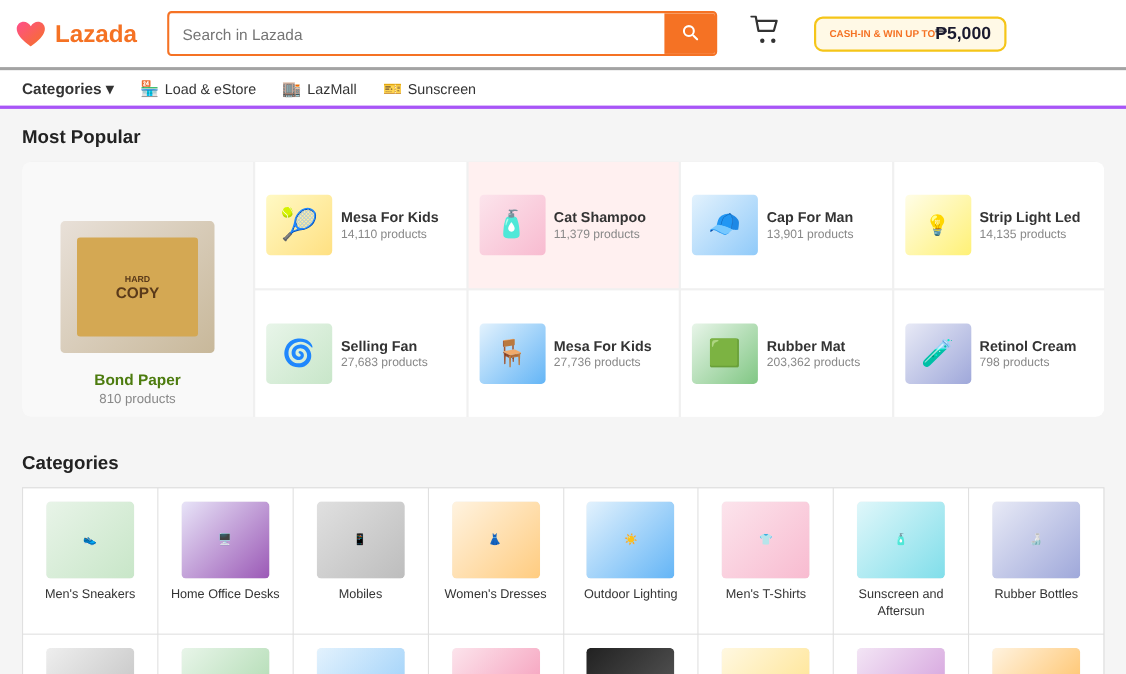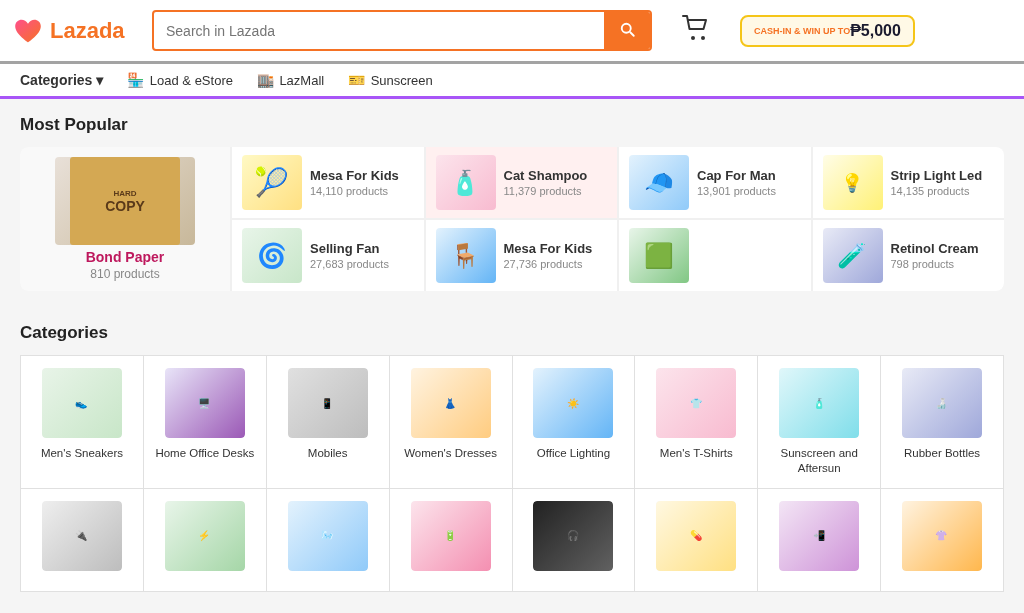--- a/index.html
+++ b/index.html
@@ -24,21 +24,21 @@
     .categories-btn { display: flex; align-items: center; gap: 4px; font-weight: 600; font-size: 14px; cursor: pointer; color: #333; }
     .nav-link { display: flex; align-items: center; gap: 5px; font-size: 13px; color: #333; cursor: pointer; text-decoration: none; }
     .nav-link-icon { font-size: 14px; }
 
     
     .section { padding: 16px 20px; }
     .section-title { font-size: 17px; font-weight: 700; color: #222; margin-bottom: 12px; }
 
     .popular-grid { display: grid; grid-template-columns: 210px repeat(4, 1fr); gap: 2px; background: #f0f0f0; border-radius: 8px; overflow: hidden; }
     .popular-main { background: #f9f9f9; grid-row: span 2; display: flex; flex-direction: column; align-items: center; justify-content: flex-end; padding: 10px; cursor: pointer; }
-    .popular-main-label { font-weight: 700; font-size: 14px; color: #be185d; margin-top: 4px; }
+    .popular-main-label { font-weight: 700; font-size: 14px; color: #4d7c0f; margin-top: 16px; }
     .popular-main-count { font-size: 12px; color: #888; margin-top: 2px; }
 
     .popular-item { background: white; display: flex; align-items: center; gap: 8px; padding: 8px 10px; cursor: pointer; min-height: 70px; }
     .popular-item.pink-bg { background: #fff0f0; }
     .popular-item-img { width: 60px; height: 55px; object-fit: contain; border-radius: 4px; background: #f5f5f5; display: flex; align-items: center; justify-content: center; font-size: 9px; color: #999; text-align: center; flex-shrink: 0; }
     .popular-item-info { flex: 1; }
     .popular-item-name { font-weight: 700; font-size: 13px; color: #333; }
     .popular-item-count { font-size: 11px; color: #888; margin-top: 2px; }
 
     
@@ -60,21 +60,21 @@
     .img-wires { background: linear-gradient(135deg, #eeeeee, #bdbdbd); }
     .img-electrical { background: linear-gradient(135deg, #e8f5e9, #a5d6a7); }
     .img-fan { background: linear-gradient(135deg, #e3f2fd, #90caf9); }
     .img-powerbank { background: linear-gradient(135deg, #fce4ec, #f48fb1); }
     .img-earbuds { background: linear-gradient(135deg, #212121, #616161); }
     .img-serum { background: linear-gradient(135deg, #fff8e1, #ffe082); }
     .img-cables { background: linear-gradient(135deg, #f3e5f5, #ce93d8); }
     .img-blouses { background: linear-gradient(135deg, #fff3e0, #ffb74d); }
 
     
-    .pop-bondpaper { background: linear-gradient(135deg, #e8e0d8, #c8b89a); width: 140px; height: 88px; border-radius: 4px; display: flex; align-items: center; justify-content: center; font-size: 28px; font-weight: 900; color: #5a4a3a; flex-direction: column; }
+    .pop-bondpaper { background: linear-gradient(135deg, #e8e0d8, #c8b89a); width: 140px; height: 120px; border-radius: 4px; display: flex; align-items: center; justify-content: center; font-size: 28px; font-weight: 900; color: #5a4a3a; flex-direction: column; margin-top: 44px; }
     .pop-ball { background: linear-gradient(135deg, #fff9c4, #ffe082); }
     .pop-shampoo { background: linear-gradient(135deg, #fce4ec, #f8bbd0); }
     .pop-capman { background: linear-gradient(135deg, #e3f2fd, #90caf9); }
     .pop-striplight { background: linear-gradient(135deg, #fffde7, #fff176); }
     .pop-fan { background: linear-gradient(135deg, #e8f5e9, #c8e6c9); }
     .pop-mesa { background: linear-gradient(135deg, #e3f2fd, #64b5f6); }
     .pop-rubber { background: linear-gradient(135deg, #e8f5e9, #81c784); }
     .pop-retinol { background: linear-gradient(135deg, #e8eaf6, #9fa8da); }
   </style>
 </head>
@@ -209,20 +209,24 @@
       <div class="popular-item-info">
         <div class="popular-item-name">Mesa For Kids</div>
         <div class="popular-item-count">27,736 products</div>
       </div>
     </div>
 
     <div class="popular-item">
       <div class="popular-item-img pop-rubber">
         <span style="font-size:24px;">🟩</span>
       </div>
+      <div class="popular-item-info">
+        <div class="popular-item-name">Rubber Mat</div>
+        <div class="popular-item-count">203,362 products</div>
+      </div>
     </div>
 
     <div class="popular-item">
       <div class="popular-item-img pop-retinol">
         <span style="font-size:24px;">🧪</span>
       </div>
       <div class="popular-item-info">
         <div class="popular-item-name">Retinol Cream</div>
         <div class="popular-item-count">798 products</div>
       </div>
@@ -261,21 +265,21 @@
       <div class="category-img">
           <div class="img-box img-dress">👗</div>
         </div>
       <span class="category-label">Women's Dresses</span>
     </div>
 
     <div class="category-item">
       <div class="category-img">
           <div class="img-box img-solar">☀️</div>
         </div>
-      <span class="category-label">Office Lighting</span>
+      <span class="category-label">Outdoor Lighting</span>
     </div>
 
     <div class="category-item">
       <div class="category-img">
           <div class="img-box img-tshirt">👕</div>
         </div>
       <span class="category-label">Men's T-Shirts</span>
     </div>
 
     <div class="category-item">

